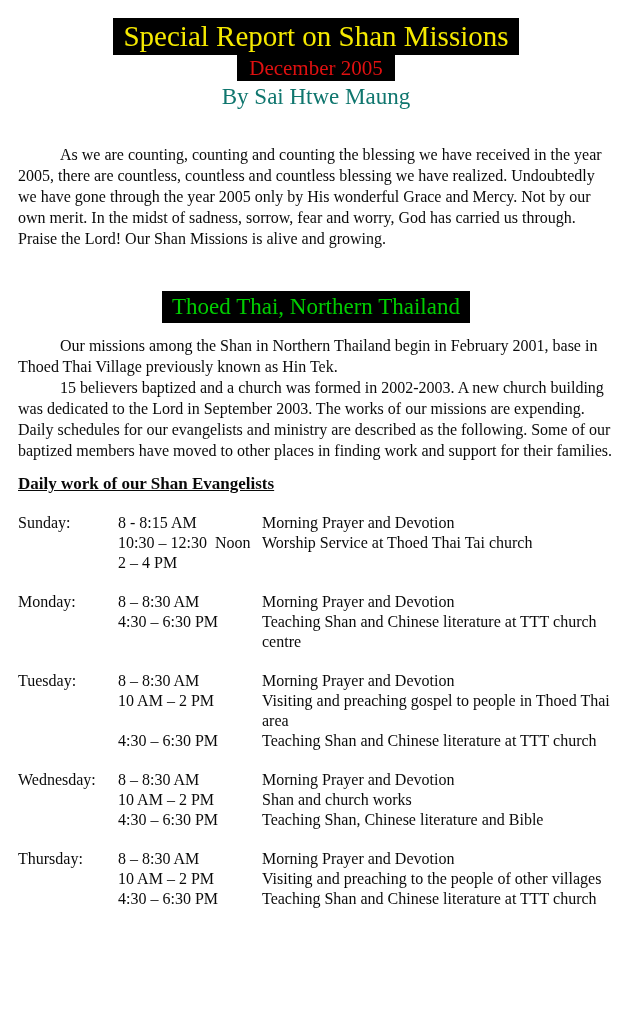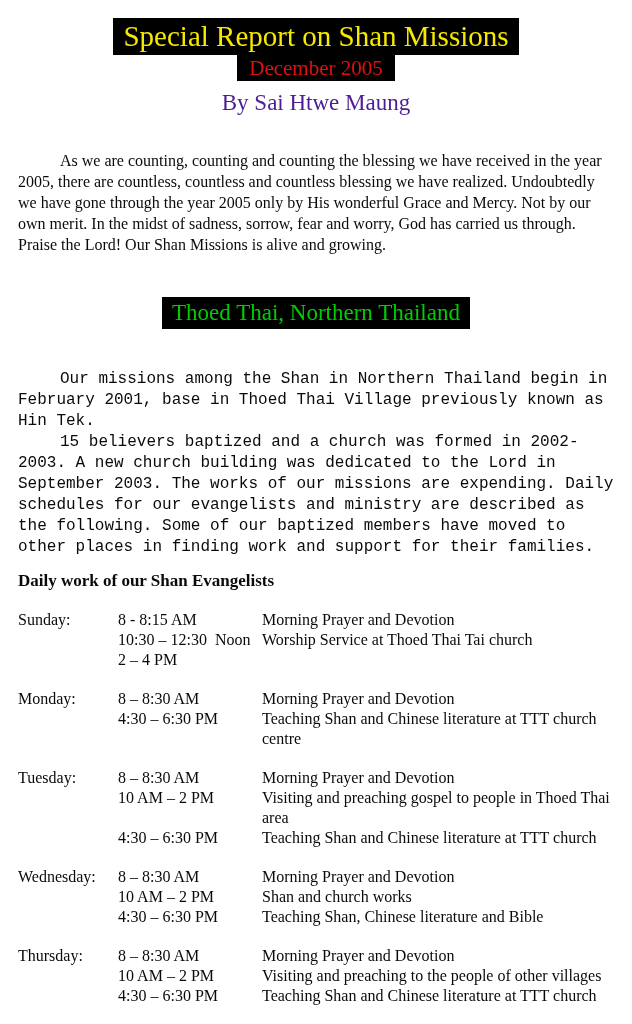--- a/index.html
+++ b/index.html
@@ -33,24 +33,24 @@
   .subtitle-highlight {
     display: inline-block;
     background: #000000;
     color: #e01010;
     font-size: 21px;
     line-height: 1.15;
     padding: 1px 12px;
     margin-top: 0px;
   }
   .byline {
-    color: #4c1d95;
+    color: #0f766e;
     font-size: 23px;
     line-height: 1.15;
-    margin-top: 9px;
+    margin-top: 3px;
   }
   .body-par {
     font-size: 16px;
     line-height: 21px;
     text-indent: 42px;
     margin: 0;
     text-align: left;
   }
   .intro-par { margin-top: 33px; }
   .section-heading-wrap {
@@ -58,24 +58,25 @@
     margin-top: 42px;
   }
   .section-highlight {
     display: inline-block;
     background: #000000;
     color: #00cc00;
     font-size: 23px;
     line-height: 1.2;
     padding: 2px 10px;
   }
-  .par-group { margin-top: 40px; font-family: Liberation Mono, monospace; }
+  .par-group { margin-top: 12px; }
   .schedule-heading {
     font-size: 17px;
     font-weight: bold;
+    text-decoration: underline;
     margin: 13px 0 0 0;
   }
   .schedule { margin-top: 19px; }
   .schedule-group {
     display: grid;
     grid-template-columns: 100px 144px 1fr;
     font-size: 16px;
     line-height: 20px;
     margin-bottom: 19px;
   }

